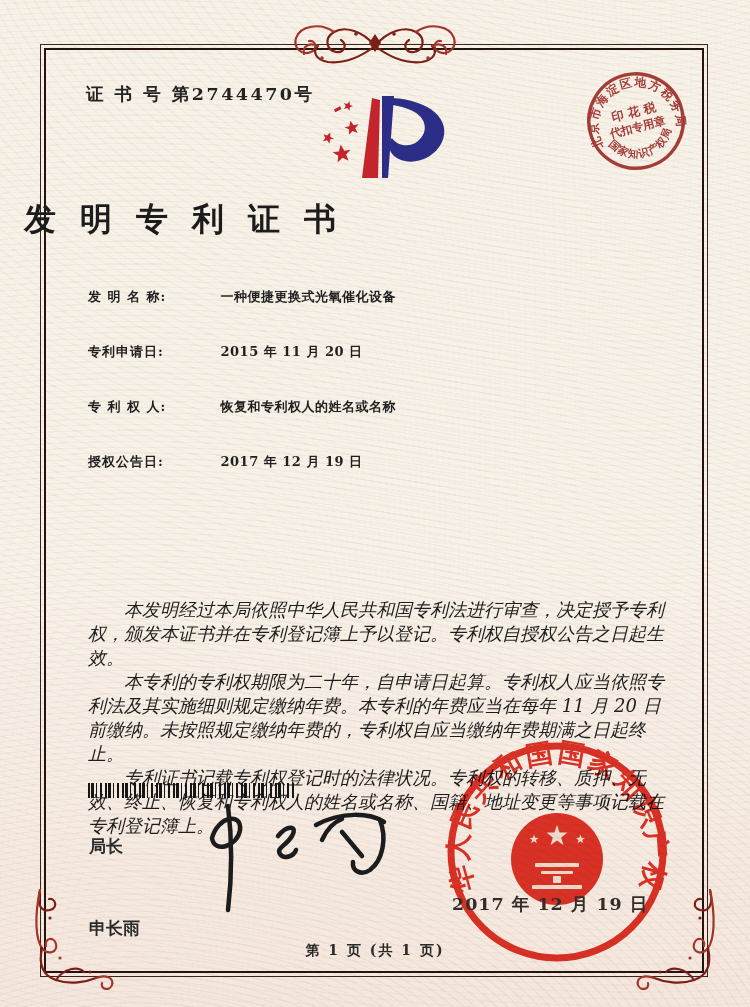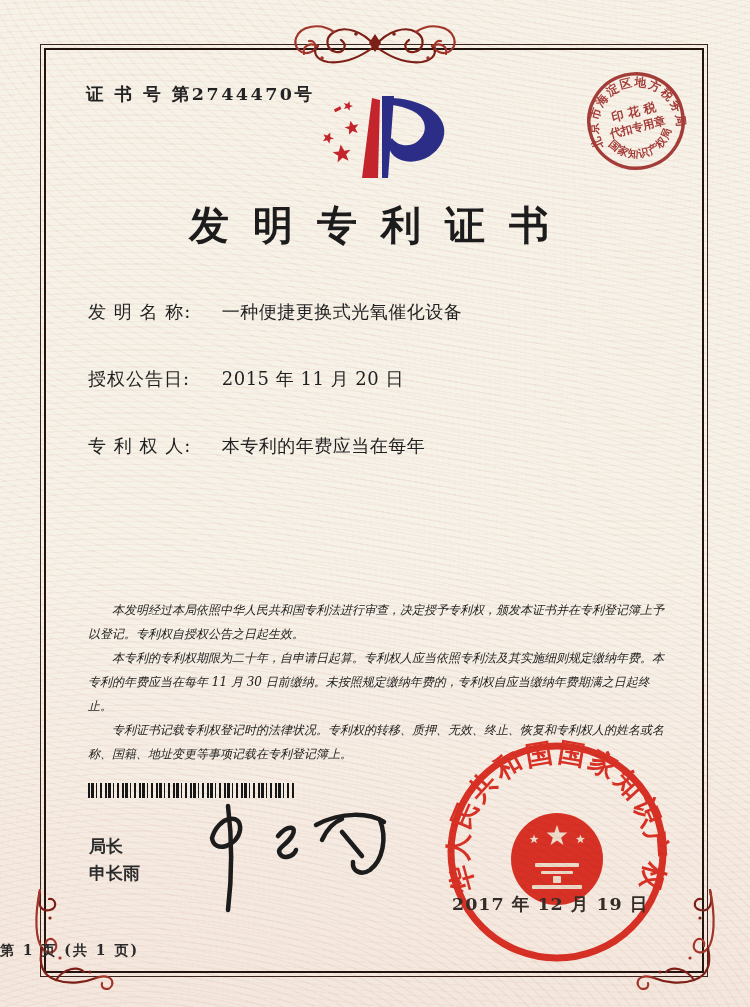--- a/index.html
+++ b/index.html
@@ -11,40 +11,40 @@
       repeating-radial-gradient(1300px 900px at 85% -15%, rgba(196,162,140,.08) 0 2px, rgba(0,0,0,0) 2px 10px),
       linear-gradient(180deg, rgba(255,255,255,0) 55%, rgba(236,203,196,.30) 100%);
     font-family:"DejaVu Serif","Liberation Serif",serif;color:#222;
   }
   .abs{position:absolute;}
   .frame-outer{left:40px;top:44px;width:666px;height:931px;border:1.5px solid #3a241d;}
   .frame-inner{position:absolute;inset:3px;border:2.5px solid #241410;}
   .cert-no{left:86px;top:82px;font-size:17.5px;font-weight:bold;letter-spacing:2.5px;color:#232323;text-align:right;}
   .logo{left:292px;top:86px;}
   .tax-stamp{left:577px;top:62px;opacity:.93;}
-  .title{top:198px;left:0;right:12px;text-align:center;font-size:40px;font-weight:bold;
+  .title{top:198px;left:0;right:12px;text-align:left;font-size:32px;font-weight:bold;
          letter-spacing:24px;text-indent:24px;color:#1c1c1c;}
   .fields{left:88px;top:288px;width:575px;}
-  .field{height:55px;font-size:18px;font-weight:normal;color:#1f1f1f;white-space:nowrap;margin-top:12px;}
+  .field{height:55px;font-size:13px;font-weight:bold;color:#1f1f1f;white-space:nowrap;}
   .field .flabel{display:inline-block;min-width:128px;letter-spacing:1px;}
   .field .fvalue{letter-spacing:.5px;}
-  .paras{left:88px;top:598px;width:580px;font-size:12px;line-height:24px;color:#1d1d1d;
+  .paras{left:88px;top:598px;width:580px;font-size:18px;line-height:24px;color:#1d1d1d;
          font-style:italic;font-weight:500;}
   .paras p{margin:0;text-indent:2em;}
   .barcode{left:88px;top:783px;width:206px;height:15px;
     background-image:
       repeating-linear-gradient(90deg,#161616 0 2px,rgba(0,0,0,0) 2px 3px,#161616 3px 6px,rgba(0,0,0,0) 6px 8px,#161616 8px 9px,rgba(0,0,0,0) 9px 12px,#161616 12px 14px,rgba(0,0,0,0) 14px 17px);}
   .director-title{left:89px;top:835px;font-size:17px;font-weight:bold;color:#2a2a2a;
                   font-family:Liberation Mono, monospace;}
-  .director-name{left:89px;top:862px;font-size:17px;font-weight:bold;color:#2a2a2a;
+  .director-name{left:89px;top:917px;font-size:17px;font-weight:bold;color:#2a2a2a;
                  font-family:"Liberation Sans","DejaVu Sans",sans-serif;}
   .signature{left:182px;top:798px;}
   .seal{left:442px;top:737px;mix-blend-mode:multiply;opacity:.95;}
   .issue-date{left:452px;top:892px;font-size:17.5px;font-weight:bold;color:#332c27;letter-spacing:1px;z-index:1;}
-  .footer{top:942px;left:0;right:0;text-align:left;font-size:14px;letter-spacing:2px;color:#2a2a2a;font-weight:bold;}
+  .footer{top:942px;left:0;right:0;text-align:center;font-size:14px;letter-spacing:2px;color:#2a2a2a;font-weight:bold;}
   .orn{pointer-events:none;}
 </style>
 </head>
 <body>
 
 <div class="abs frame-outer">
   <div class="frame-inner"></div>
 </div>
 
 <svg class="abs orn" style="left:270px;top:20px;" width="210" height="52" viewBox="0 0 210 52">
@@ -120,32 +120,36 @@
 </svg>
 
 <div class="abs title">发明专利证书</div>
 
 <div class="abs fields">
   <div class="field">
     <span class="flabel">发 明 名 称:</span>
     <span class="fvalue">一种便捷更换式光氧催化设备</span>
   </div>
   <div class="field">
-    <span class="flabel">授权公告日:</span>
+    <span class="flabel">专利申请日:</span>
     <span class="fvalue">2015 年 11 月 20 日</span>
   </div>
   <div class="field">
     <span class="flabel">专 利 权 人:</span>
-    <span class="fvalue">本专利的年费应当在每年</span>
+    <span class="fvalue">恢复和专利权人的姓名或名称</span>
+  </div>
+  <div class="field">
+    <span class="flabel">授权公告日:</span>
+    <span class="fvalue">2017 年 12 月 19 日</span>
   </div>
 </div>
 
 <div class="abs paras">
   <p>本发明经过本局依照中华人民共和国专利法进行审查，决定授予专利权，颁发本证书并在专利登记簿上予以登记。专利权自授权公告之日起生效。</p>
-  <p>本专利的专利权期限为二十年，自申请日起算。专利权人应当依照专利法及其实施细则规定缴纳年费。本专利的年费应当在每年 11 月 30 日前缴纳。未按照规定缴纳年费的，专利权自应当缴纳年费期满之日起终止。</p>
+  <p>本专利的专利权期限为二十年，自申请日起算。专利权人应当依照专利法及其实施细则规定缴纳年费。本专利的年费应当在每年 11 月 20 日前缴纳。未按照规定缴纳年费的，专利权自应当缴纳年费期满之日起终止。</p>
   <p>专利证书记载专利权登记时的法律状况。专利权的转移、质押、无效、终止、恢复和专利权人的姓名或名称、国籍、地址变更等事项记载在专利登记簿上。</p>
 </div>
 
 <div class="abs barcode"></div>
 
 <div class="abs director-title">局长</div>
 <div class="abs director-name">申长雨</div>
 
 <svg class="abs signature" width="230" height="118" viewBox="0 0 230 118">
   <g stroke="#1c1c1c" stroke-width="4.5" fill="none" stroke-linecap="round" stroke-linejoin="round">

